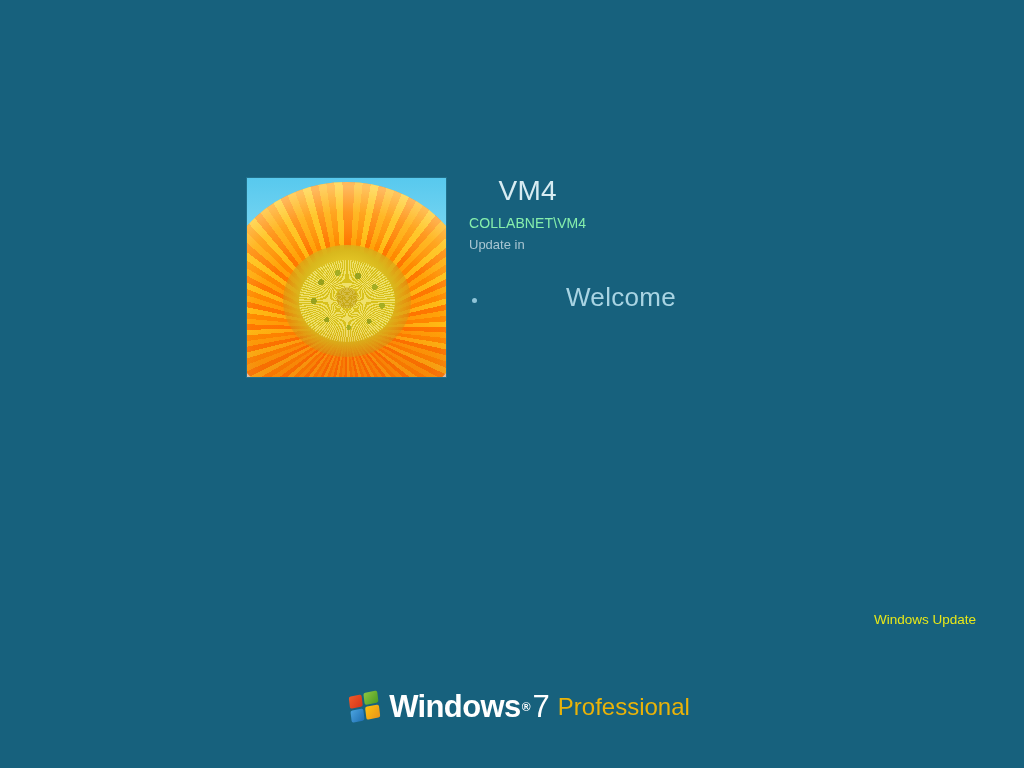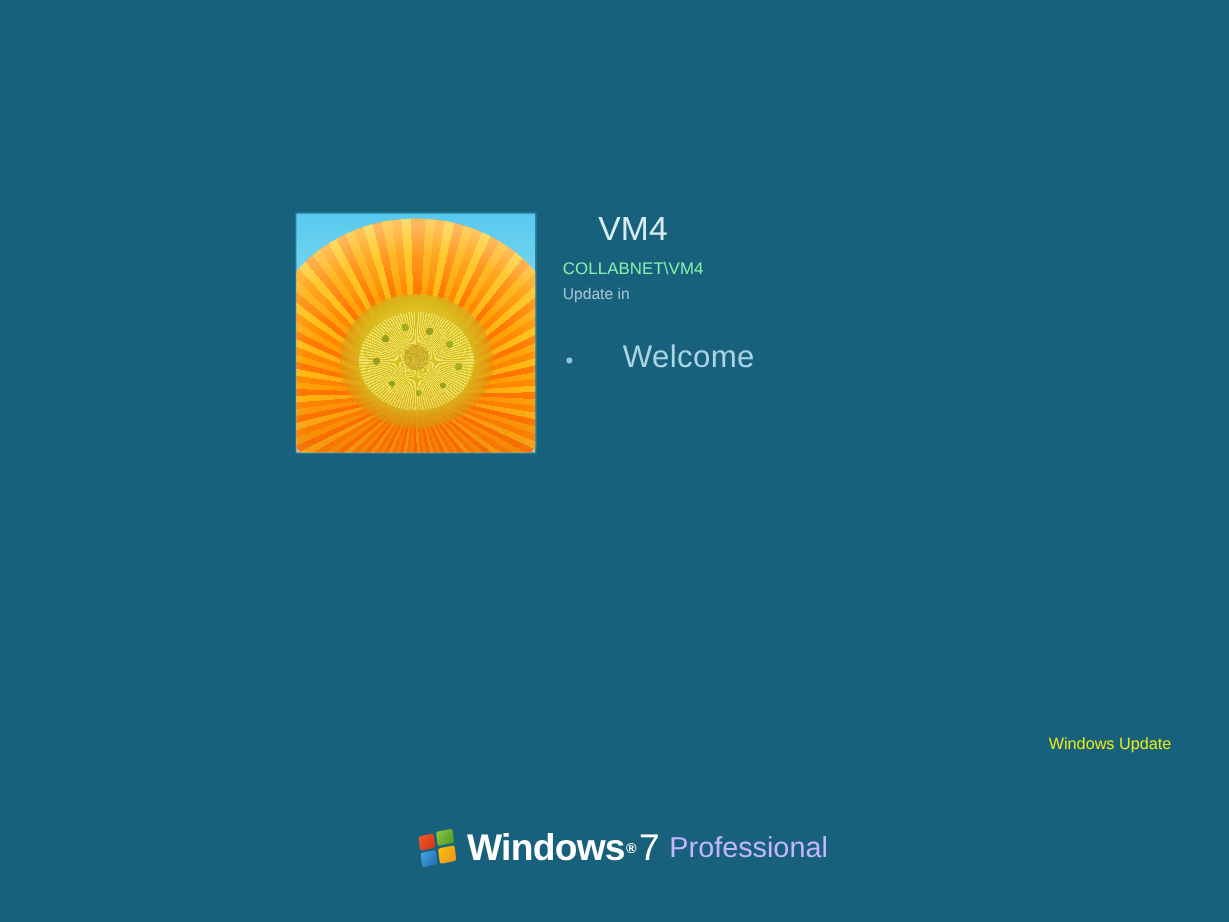--- a/index.html
+++ b/index.html
@@ -168,20 +168,21 @@
     margin-top: 2px;
   }
 
   
   #welcome-row {
     position: absolute;
     left: 226px;
     top: 105px;
     display: flex;
     align-items: center;
+    gap: 47px;
   }
   #progress-dot {
     width: 5px;
     height: 5px;
     border-radius: 50%;
     background: #8fc4d8;
     margin-right: 42px;
     margin-top: 6px;
   }
   #welcome-label {
@@ -255,21 +256,21 @@
   #brand-seven {
     font-size: 31px;
     font-weight: 400;
     color: #ffffff;
     line-height: 34px;
     margin-left: 2px;
   }
   #brand-edition {
     font-size: 24px;
     font-weight: 300;
-    color: #c4b5fd;
+    color: #eab308;
     line-height: 34px;
     margin-left: 8px;
   }
 </style>
 </head>
 <body>
 
 <div id="logon-screen">
 
   <div id="user-block">

